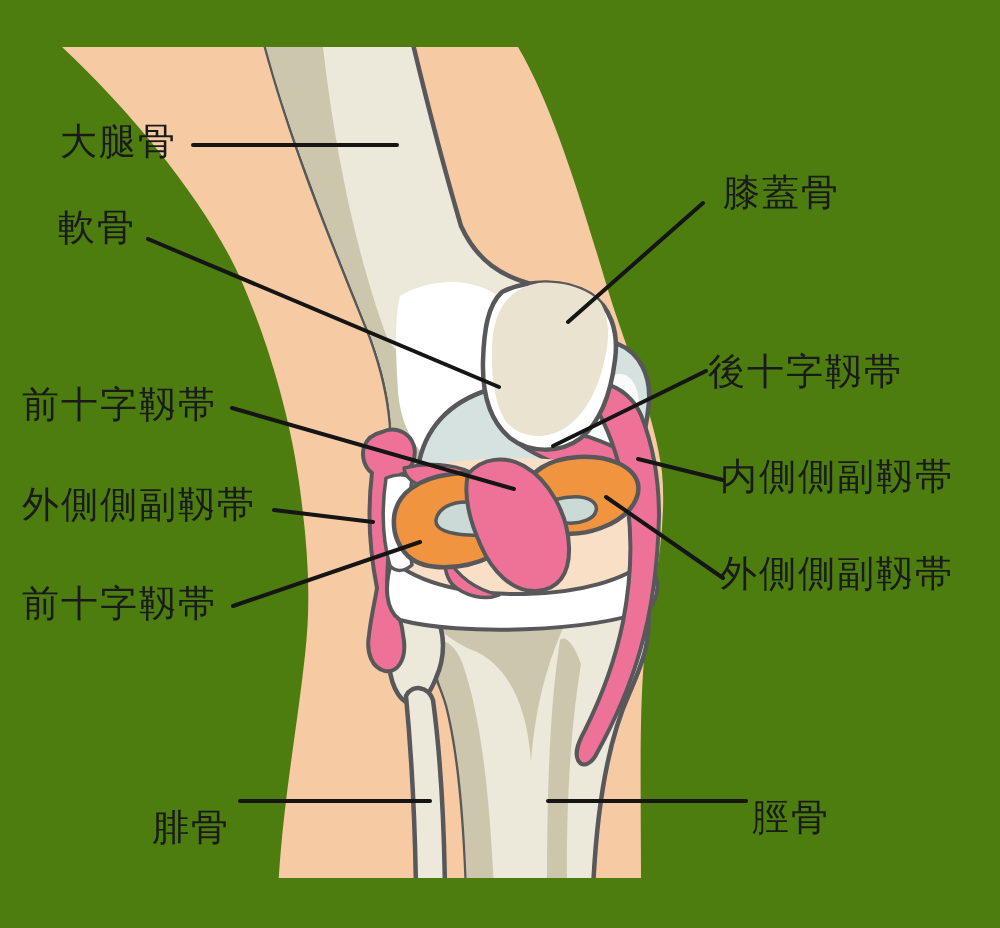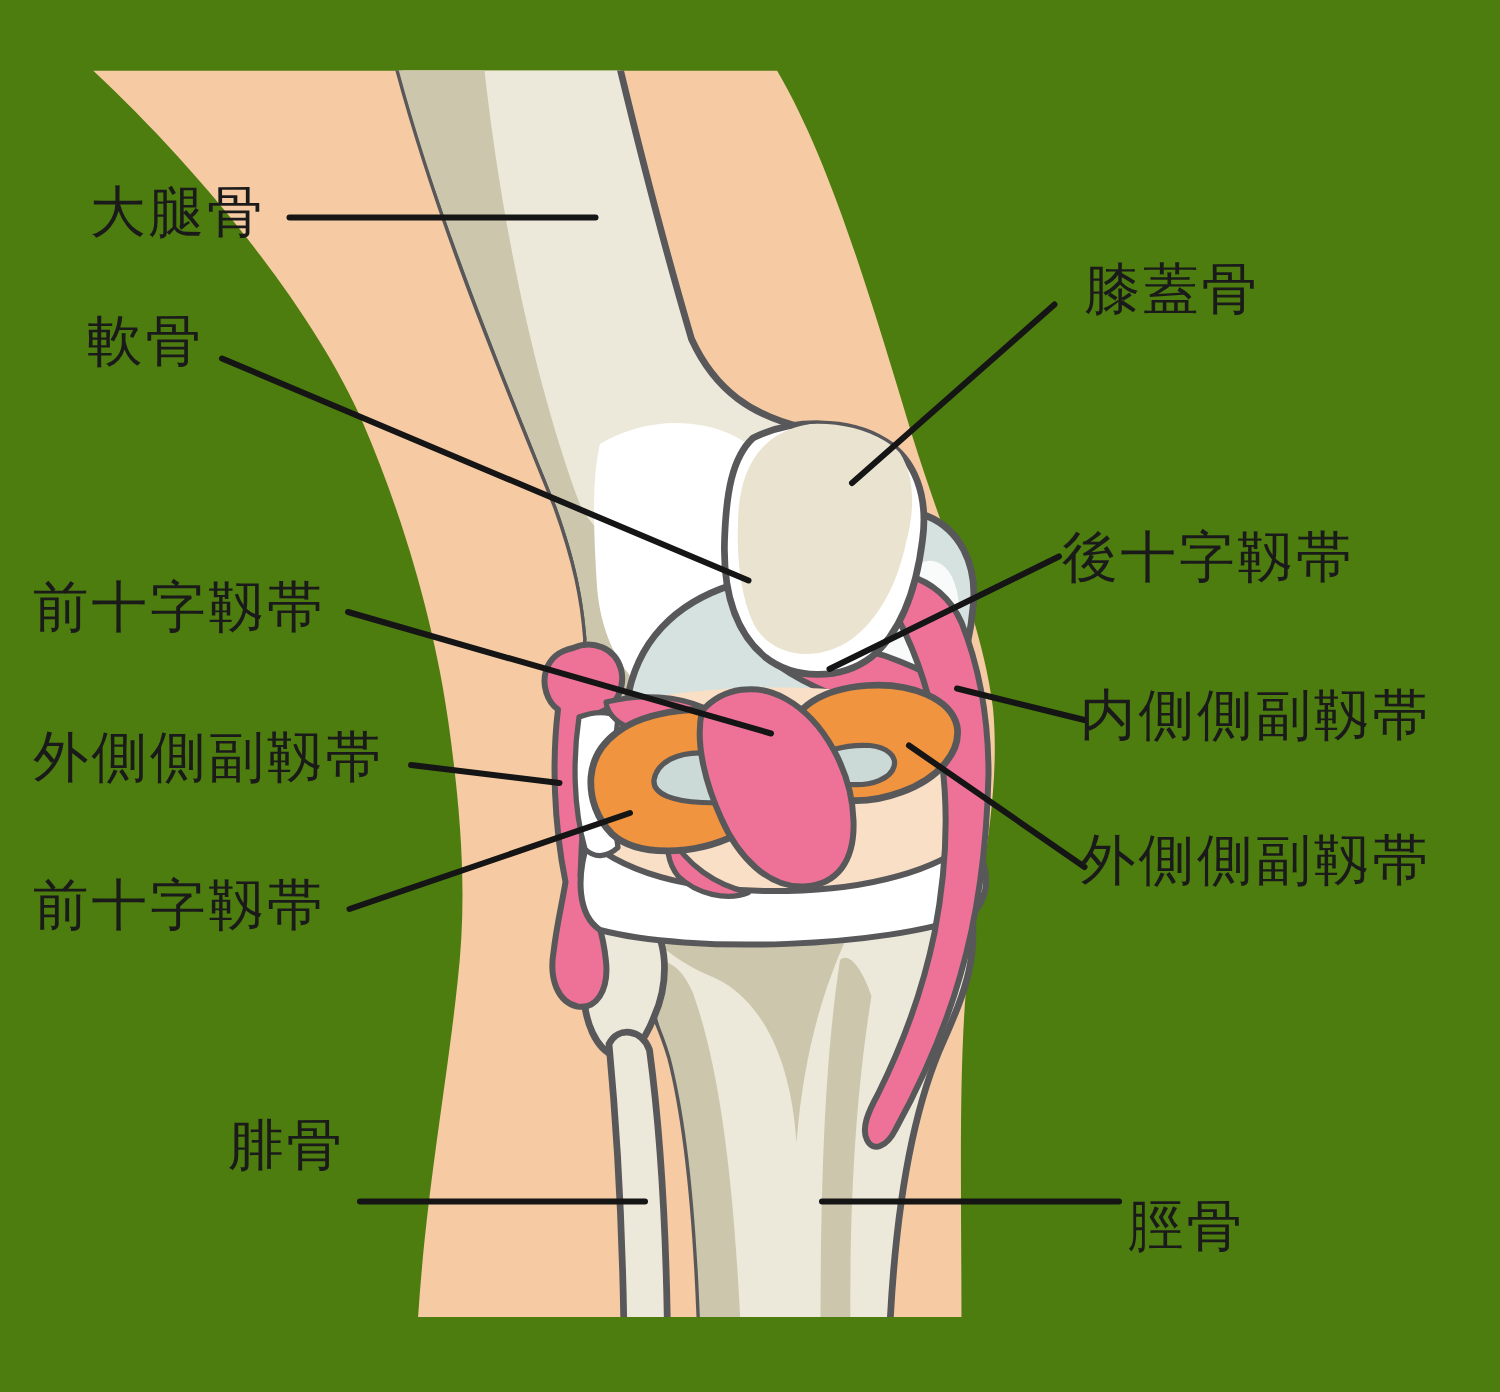--- a/index.html
+++ b/index.html
@@ -110,20 +110,20 @@
       <line x1="723" y1="578" x2="606" y2="497"></line>
       <line x1="548" y1="801" x2="746" y2="801"></line>
     </g>
   </svg>
 
   <div class="label" style="left:60px;  top:122px;">大腿骨</div>
   <div class="label" style="left:58px;  top:208px;">軟骨</div>
   <div class="label" style="left:22px;  top:485px;">外側側副靱帯</div>
   <div class="label" style="left:22px;  top:385px;">前十字靱帯</div>
   <div class="label" style="left:22px;  top:584px;">前十字靱帯</div>
-  <div class="label" style="left:152px; top:744px;">腓骨</div>
+  <div class="label" style="left:152px; top:808px;">腓骨</div>
   <div class="label" style="left:710px; top:173px;margin-left:13px;">膝蓋骨</div>
   <div class="label" style="left:708px; top:352px;text-align:right;">後十字靱帯</div>
   <div class="label" style="left:720px; top:457px;">内側側副靱帯</div>
   <div class="label" style="left:720px; top:554px;">外側側副靱帯</div>
   <div class="label" style="left:752px; top:778px;margin-top:20px;">脛骨</div>
 
 </div>
 
 </body></html>

